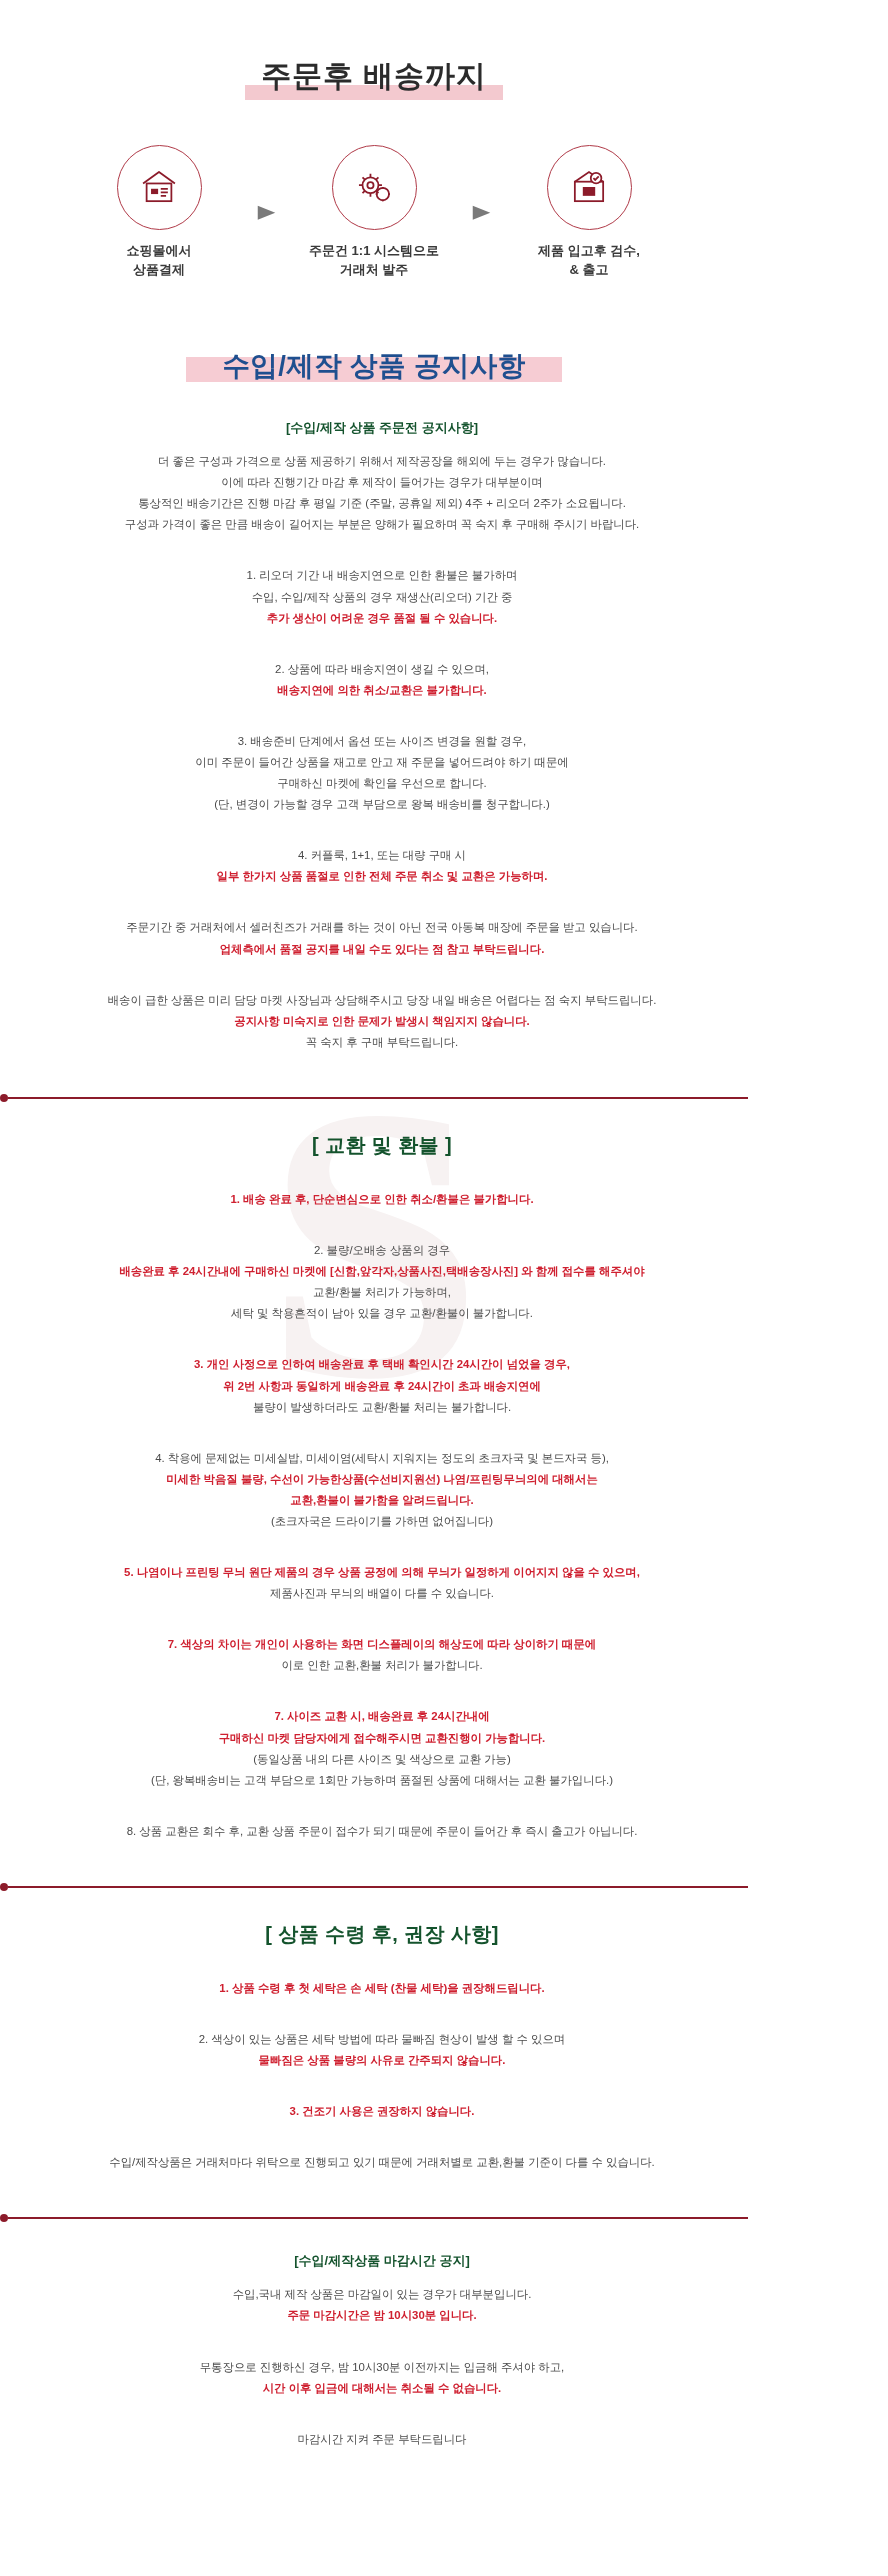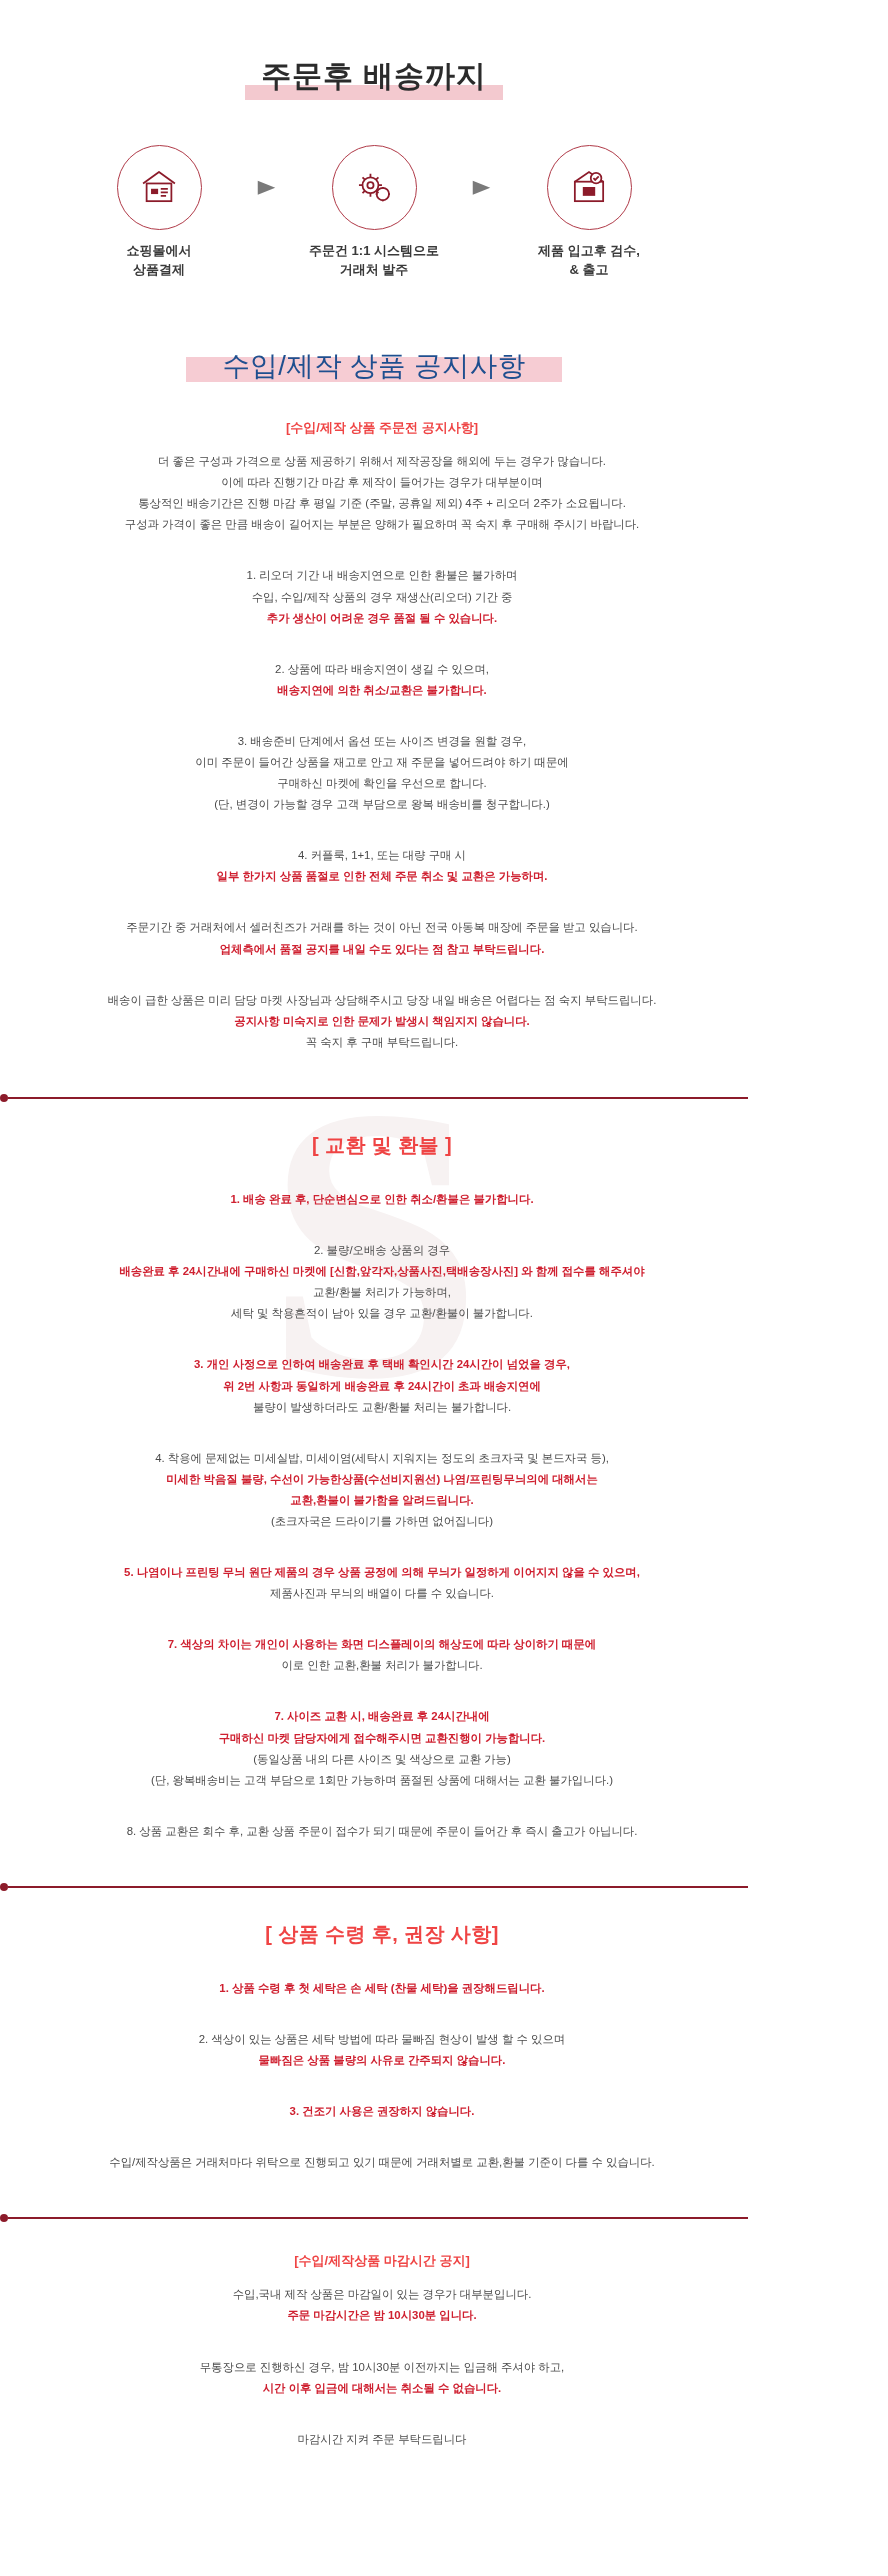--- a/index.html
+++ b/index.html
@@ -39,21 +39,21 @@
     background: #f3c9cf;
     z-index: 0;
   }
   .top-title .txt { position: relative; z-index: 1; }
 
   
   .process {
     margin-top: 43px;
     display: flex;
     justify-content: center;
-    align-items: flex-start;
+    align-items: center;
     gap: 0px;
   }
   .step {
     width: 169px;
     text-align: center;
   }
   .circle {
     width: 85px;
     height: 85px;
     border: 1.8px solid #b03a48;
@@ -95,21 +95,21 @@
     position: absolute;
     left: 0; right: 0;
     top: 10.7px; bottom: 7px;
     background: #f6ccd3;
     z-index: 0;
   }
   .section-head .txt {
     position: relative;
     z-index: 1;
     font-size: 27.5px;
-    font-weight: normal;
+    font-weight: bold;
     color: #1f4f8f;
     letter-spacing: 0.4px;
   }
 
   
   .content {
     position: relative;
     z-index: 2;
     width: 764px;
     margin: 0 auto;
@@ -126,21 +126,21 @@
     line-height: 1;
     z-index: 0;
     user-select: none;
     font-family: "Liberation Serif", serif;
   }
 
   .blk { margin-top: 30px; }
   .hdr {
     font-size: 13px;
     font-weight: bold;
-    color: #ef4444;
+    color: #14532d;
     margin-bottom: 14px;
   }
   .hdr.big {
     font-size: 20px;
     letter-spacing: 0.4px;
   }
   p.line {
     margin: 0;
     font-size: 11.4px;
     line-height: 1.85;

